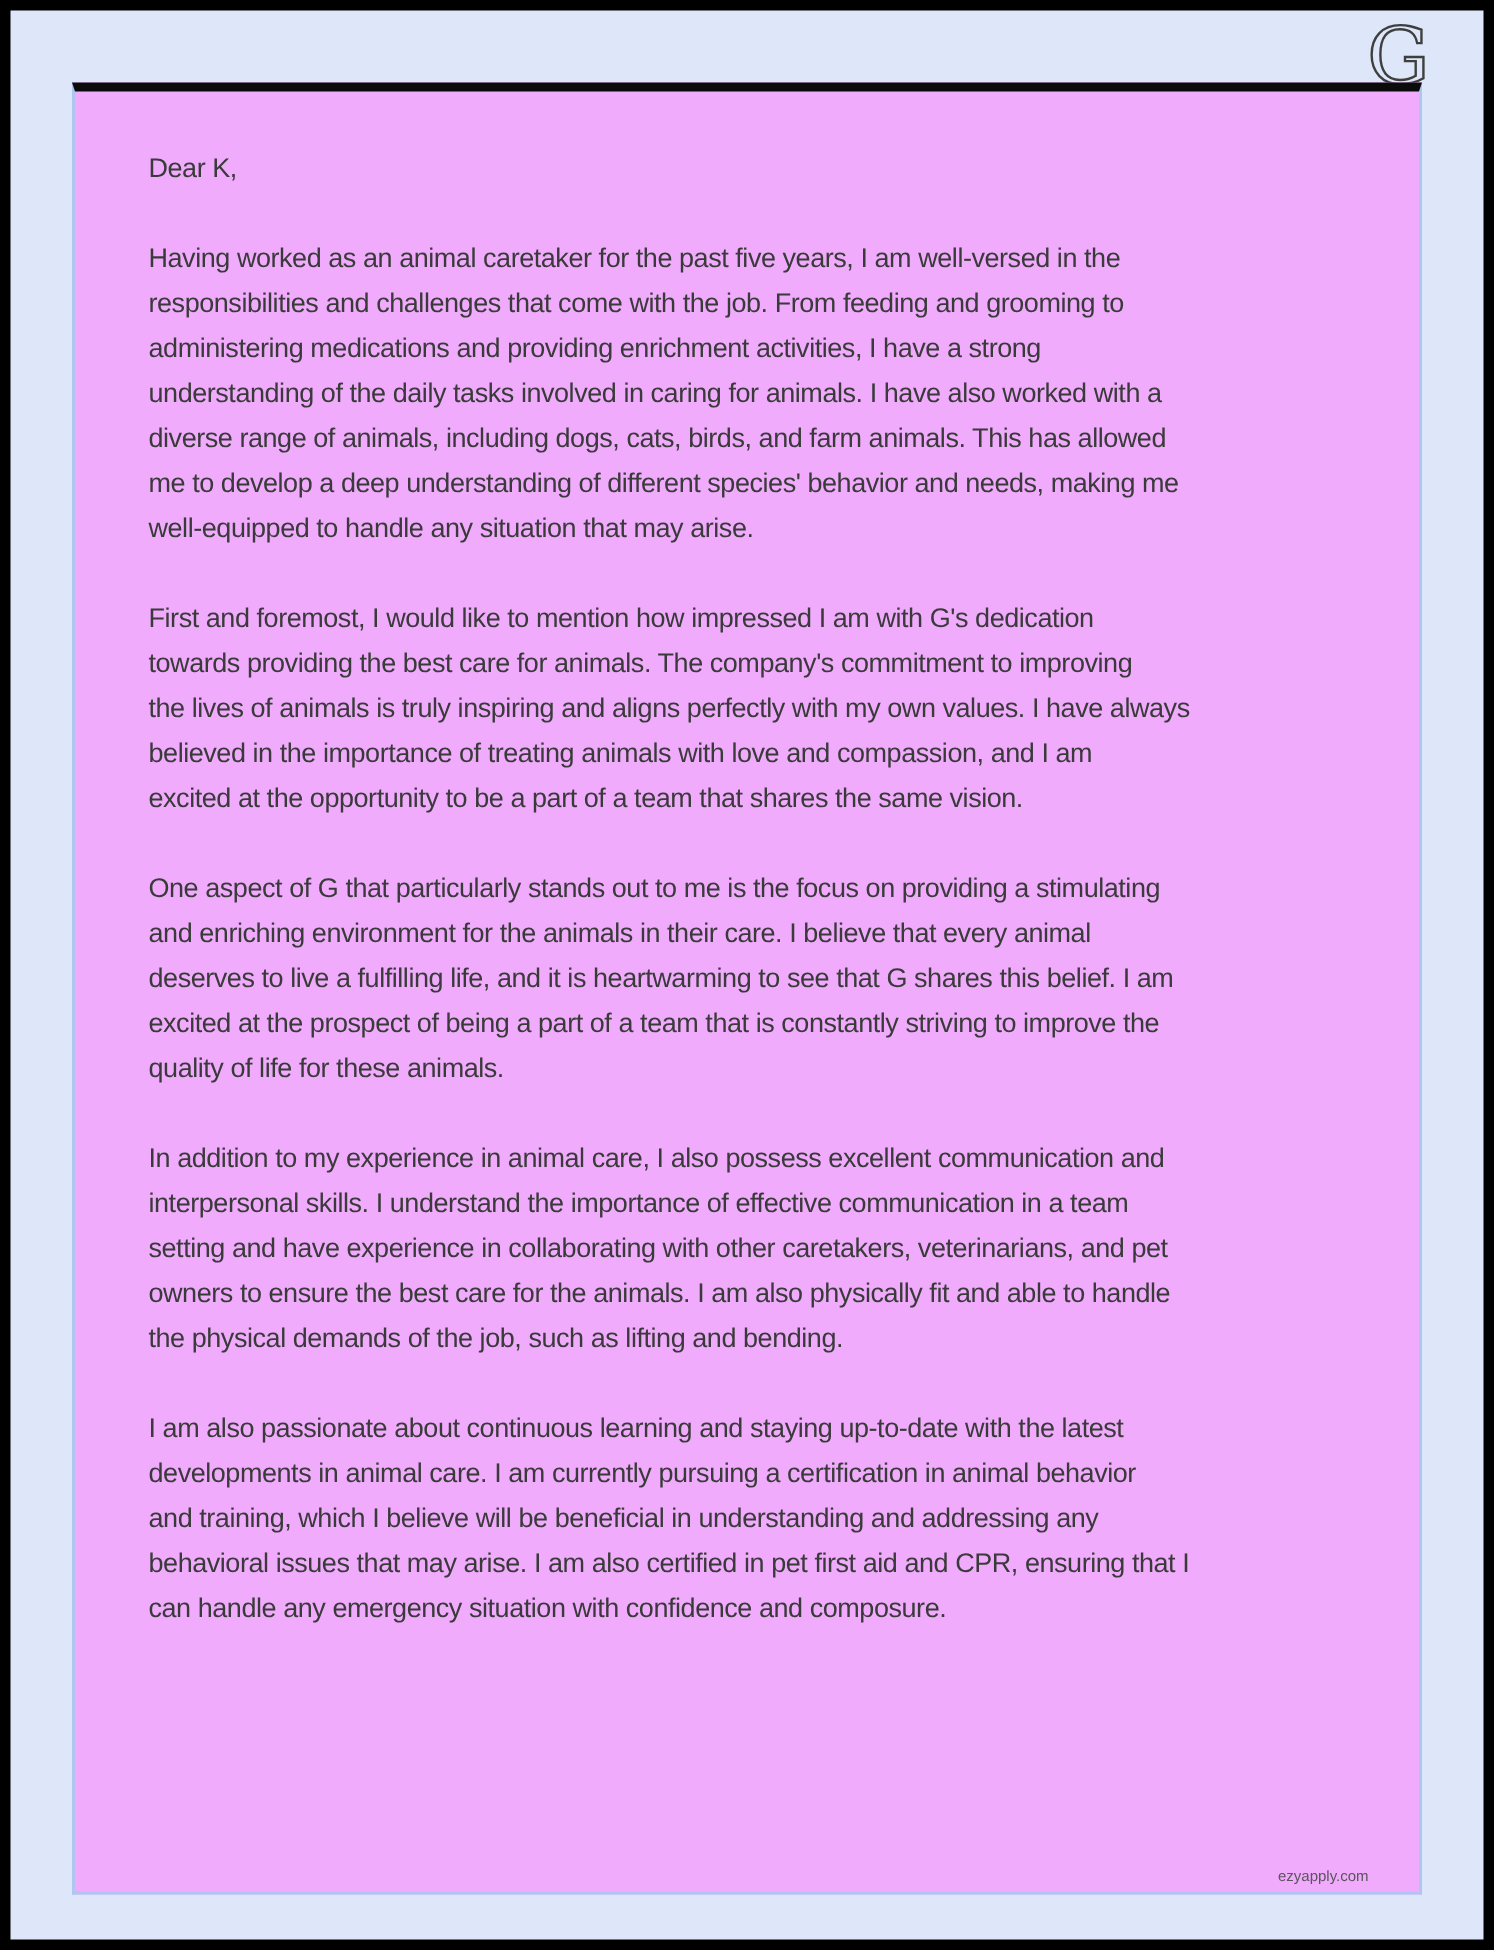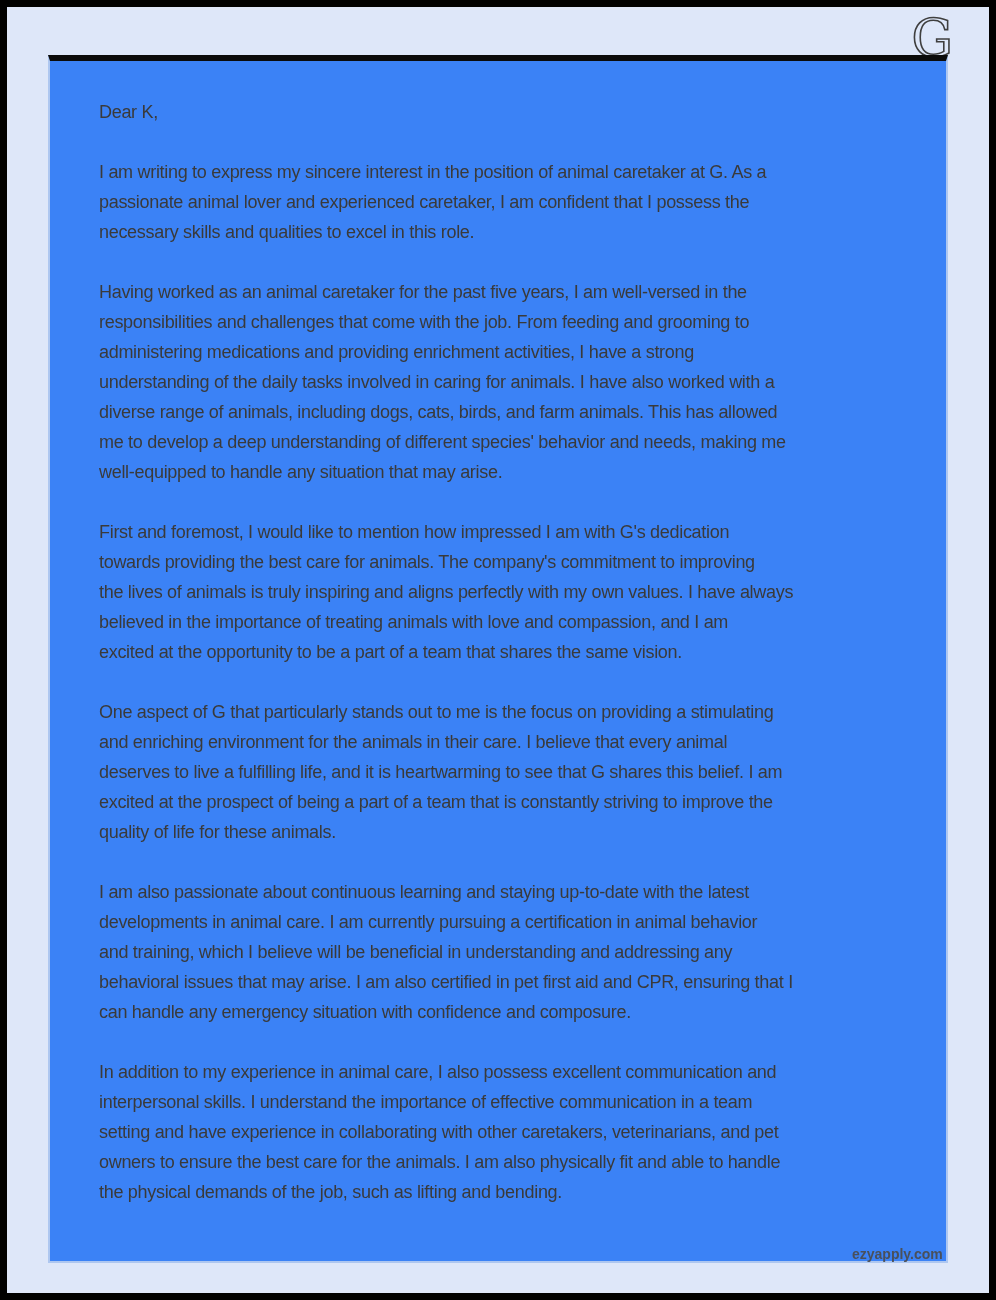--- a/index.html
+++ b/index.html
@@ -28,21 +28,21 @@
     user-select: none;
   }
 
   .doc-card {
     position: absolute;
     left: 41px;
     top: 48px;
     width: 900px;
     height: 1208px;
     box-sizing: border-box;
-    background: #3b82f6;
+    background: #f0abfc;
     border-top: 6px solid #0b0b0b;
     border-left: 2px solid #aec7f0;
     border-right: 2px solid #aec7f0;
     border-bottom: 2px solid #aec7f0;
   }
 
   .letter-body {
     position: absolute;
     left: 49px;
     top: 36px;
@@ -58,64 +58,60 @@
   .letter-body p {
     margin: 0 0 30px 0;
     white-space: pre-line;
   }
 
   .watermark {
     position: absolute;
     left: 845px;
     top: 1239px;
     z-index: 3;
-    font-size: 14px;
+    font-size: 10px;
     color: #4b4b4b;
     opacity: 0.9;
-    font-weight: bold;
   }
 </style>
 </head>
 <body>
 
 <div class="frame">
 
   <div class="logo-g">G</div>
 
   <div class="doc-card">
     <div class="letter-body">
       <p>Dear K,</p>
-      <p>I am writing to express my sincere interest in the position of animal caretaker at G. As a
-passionate animal lover and experienced caretaker, I am confident that I possess the
-necessary skills and qualities to excel in this role.</p>
       <p>Having worked as an animal caretaker for the past five years, I am well-versed in the
 responsibilities and challenges that come with the job. From feeding and grooming to
 administering medications and providing enrichment activities, I have a strong
 understanding of the daily tasks involved in caring for animals. I have also worked with a
 diverse range of animals, including dogs, cats, birds, and farm animals. This has allowed
 me to develop a deep understanding of different species' behavior and needs, making me
 well-equipped to handle any situation that may arise.</p>
       <p>First and foremost, I would like to mention how impressed I am with G's dedication
 towards providing the best care for animals. The company's commitment to improving
 the lives of animals is truly inspiring and aligns perfectly with my own values. I have always
 believed in the importance of treating animals with love and compassion, and I am
 excited at the opportunity to be a part of a team that shares the same vision.</p>
       <p>One aspect of G that particularly stands out to me is the focus on providing a stimulating
 and enriching environment for the animals in their care. I believe that every animal
 deserves to live a fulfilling life, and it is heartwarming to see that G shares this belief. I am
 excited at the prospect of being a part of a team that is constantly striving to improve the
 quality of life for these animals.</p>
+      <p>In addition to my experience in animal care, I also possess excellent communication and
+interpersonal skills. I understand the importance of effective communication in a team
+setting and have experience in collaborating with other caretakers, veterinarians, and pet
+owners to ensure the best care for the animals. I am also physically fit and able to handle
+the physical demands of the job, such as lifting and bending.</p>
       <p>I am also passionate about continuous learning and staying up-to-date with the latest
 developments in animal care. I am currently pursuing a certification in animal behavior
 and training, which I believe will be beneficial in understanding and addressing any
 behavioral issues that may arise. I am also certified in pet first aid and CPR, ensuring that I
 can handle any emergency situation with confidence and composure.</p>
-      <p>In addition to my experience in animal care, I also possess excellent communication and
-interpersonal skills. I understand the importance of effective communication in a team
-setting and have experience in collaborating with other caretakers, veterinarians, and pet
-owners to ensure the best care for the animals. I am also physically fit and able to handle
-the physical demands of the job, such as lifting and bending.</p>
     </div>
   </div>
 
   <div class="watermark">ezyapply.com</div>
 
 </div>
 
 </body></html>

